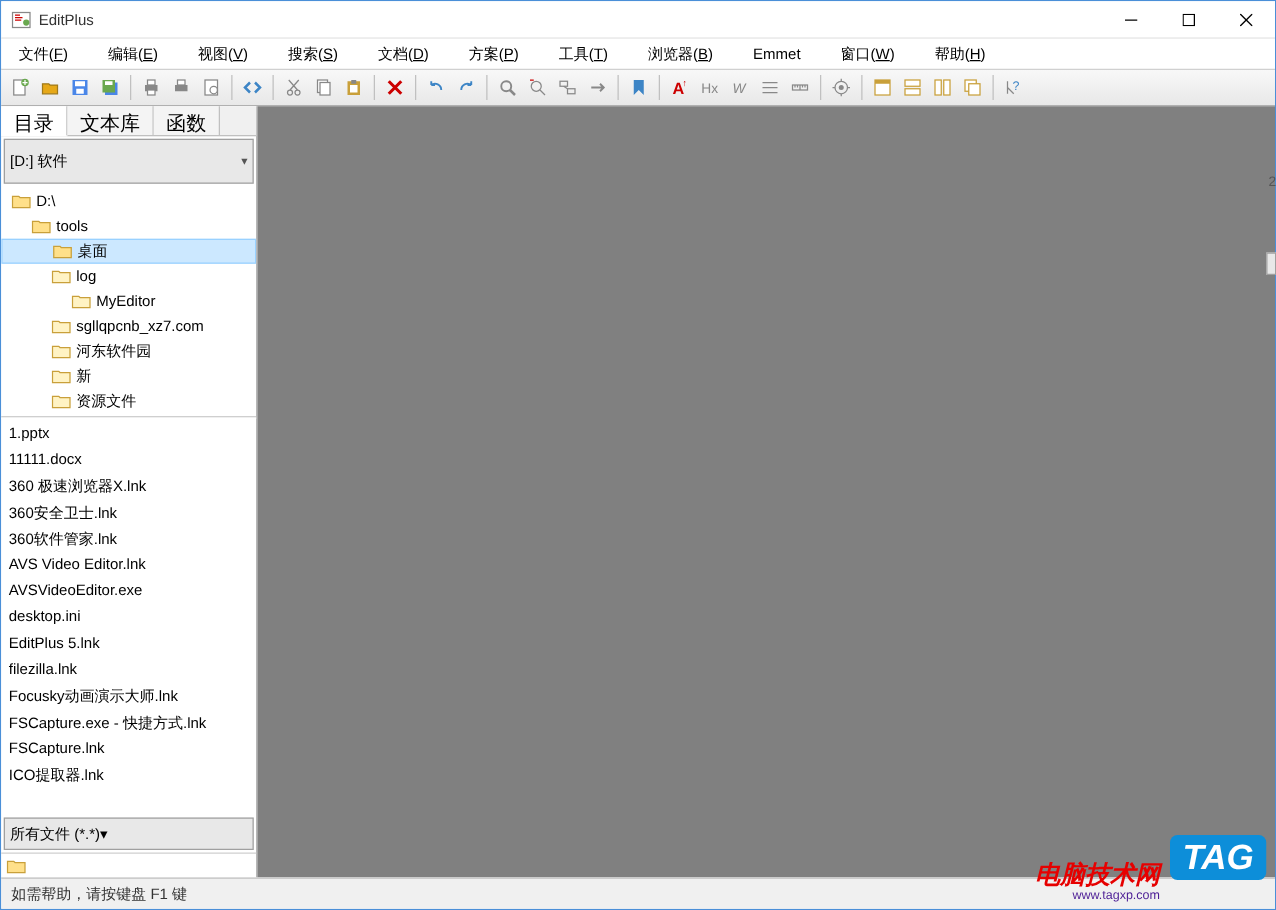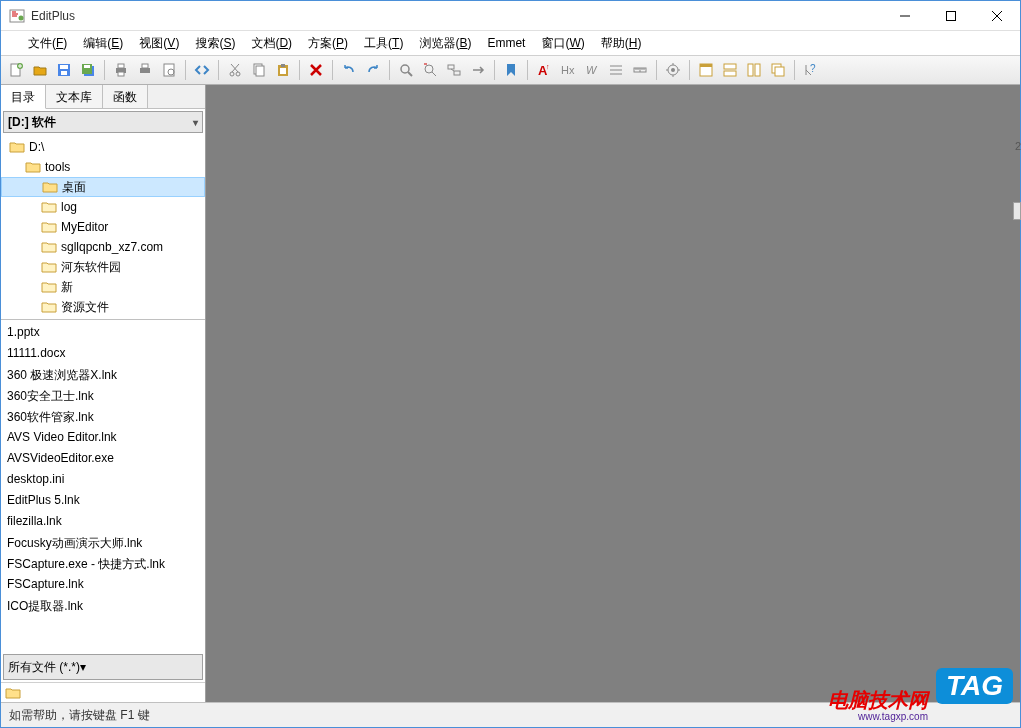--- a/index.html
+++ b/index.html
@@ -4,32 +4,32 @@
 <style>
 * { margin: 0; padding: 0; box-sizing: border-box; }
 body { font-family: "Microsoft YaHei", "Segoe UI", sans-serif; font-size: 12px; background: #fff; overflow: hidden; width: 1021px; height: 728px; position: relative; }
 .window { width: 1021px; height: 728px; border: 1px solid #4a8fd8; display: flex; flex-direction: column; background: #fff; }
 .titlebar { height: 30px; display: flex; align-items: center; padding: 0 0 0 8px; background: #fff; border-bottom: 1px solid #e0e0e0; }
 .titlebar .app-icon { width: 16px; height: 16px; margin-right: 6px; }
 .titlebar .title { flex: 1; font-size: 12px; color: #333; }
 .win-controls { display: flex; height: 30px; }
 .win-btn { width: 46px; height: 30px; display: flex; align-items: center; justify-content: center; color: #333; }
 .win-btn svg { width: 10px; height: 10px; }
-.menubar { height: 24px; display: flex; align-items: center; padding: 0 19px; background: #fff; gap: 0; }
+.menubar { height: 24px; display: flex; align-items: center; padding: 0 6px; background: #fff; gap: 16px; }
 .menu-item { padding: 3px 8px; font-size: 12px; color: #000; }
 .menu-item .ul { text-decoration: underline; }
 .toolbar { height: 30px; background: linear-gradient(#f8f8f8,#e8e8e8); border-top: 1px solid #d0d0d0; border-bottom: 1px solid #b0b0b0; display: flex; align-items: center; padding: 0 4px; gap: 2px; }
 .tool-btn { width: 22px; height: 22px; display: flex; align-items: center; justify-content: center; border: 1px solid transparent; border-radius: 2px; }
 .tool-sep { width: 1px; height: 20px; background: #c0c0c0; margin: 0 3px; }
 .body-area { flex: 1; display: flex; min-height: 0; }
 .sidebar { width: 205px; display: flex; flex-direction: column; border-right: 1px solid #a0a0a0; background: #fff; }
 .side-tabs { height: 24px; display: flex; background: #f0f0f0; border-bottom: 1px solid #c0c0c0; }
-.side-tab { padding: 4px 10px; font-size: 12px; border-right: 1px solid #c0c0c0; background: #f4f4f4; }
+.side-tab { padding: 4px 10px; font-size: 16px; border-right: 1px solid #c0c0c0; background: #f4f4f4; }
 .side-tab.active { background: #fff; border-bottom: 1px solid #fff; margin-bottom: -1px; font-weight: 500; }
-.drive-select { height: 22px; background: #e8e8e8; border: 1px solid #a0a0a0; margin: 2px; display: flex; align-items: center; padding: 0 4px; font-weight: bold; }
+.drive-select { height: 36px; background: #e8e8e8; border: 1px solid #a0a0a0; margin: 2px; display: flex; align-items: center; padding: 0 4px; }
 .drive-select .sel-text { flex: 1; }
 .drive-select .chev { font-size: 10px; color: #555; }
 .dir-tree { flex: 0 0 auto; height: 185px; overflow-y: auto; border-bottom: 1px solid #c0c0c0; padding: 2px 0; }
 .tree-row { display: flex; align-items: center; height: 20px; padding-left: 8px; gap: 4px; }
 .tree-row.sel { background: #cce8ff; border: 1px solid #99d1ff; }
 .folder-ico { width: 16px; height: 14px; }
 .file-list { flex: 1; overflow-y: scroll; overflow-x: scroll; border-top: 1px solid #fff; padding: 2px 0; min-height: 0; }
 .file-row { height: 21px; padding: 2px 6px; white-space: nowrap; }
 .filter-select { height: 26px; background: #e8e8e8; border: 1px solid #a0a0a0; margin: 2px; display: flex; align-items: center; padding: 0 4px; }
 .path-row { height: 20px; display: flex; align-items: center; padding: 0 4px; gap: 4px; border-top: 1px solid #d0d0d0; }
@@ -315,21 +315,21 @@
               <path d="M1 3 L1 12 L15 12 L15 4 L7 4 L6 3 Z" fill="#ffe08a" stroke="#c9a03a"></path>
             </svg>
             <span>桌面</span>
           </div>
           <div class="tree-row" style="padding-left: 40px; text-align: right;">
             <svg class="folder-ico" viewBox="0 0 16 14">
               <path d="M1 3 L1 12 L15 12 L15 4 L7 4 L6 3 Z" fill="#fff3c4" stroke="#c9a03a"></path>
             </svg>
             <span>log</span>
           </div>
-          <div class="tree-row" style="padding-left: 40px;">
+          <div class="tree-row" style="padding-left: 56px;">
             <svg class="folder-ico" viewBox="0 0 16 14">
               <path d="M1 3 L1 12 L15 12 L15 4 L7 4 L6 3 Z" fill="#fff3c4" stroke="#c9a03a"></path>
             </svg>
             <span>MyEditor</span>
           </div>
           <div class="tree-row" style="padding-left: 40px;">
             <svg class="folder-ico" viewBox="0 0 16 14">
               <path d="M1 3 L1 12 L15 12 L15 4 L7 4 L6 3 Z" fill="#fff3c4" stroke="#c9a03a"></path>
             </svg>
             <span>sgllqpcnb_xz7.com</span>

